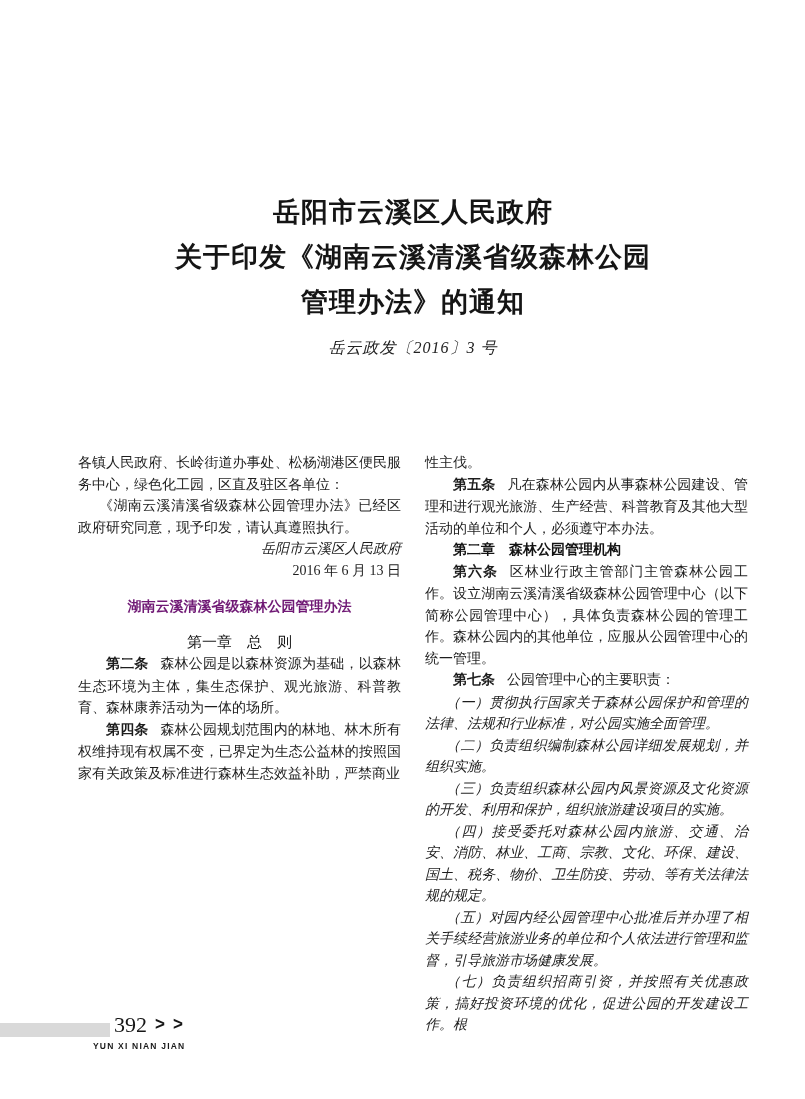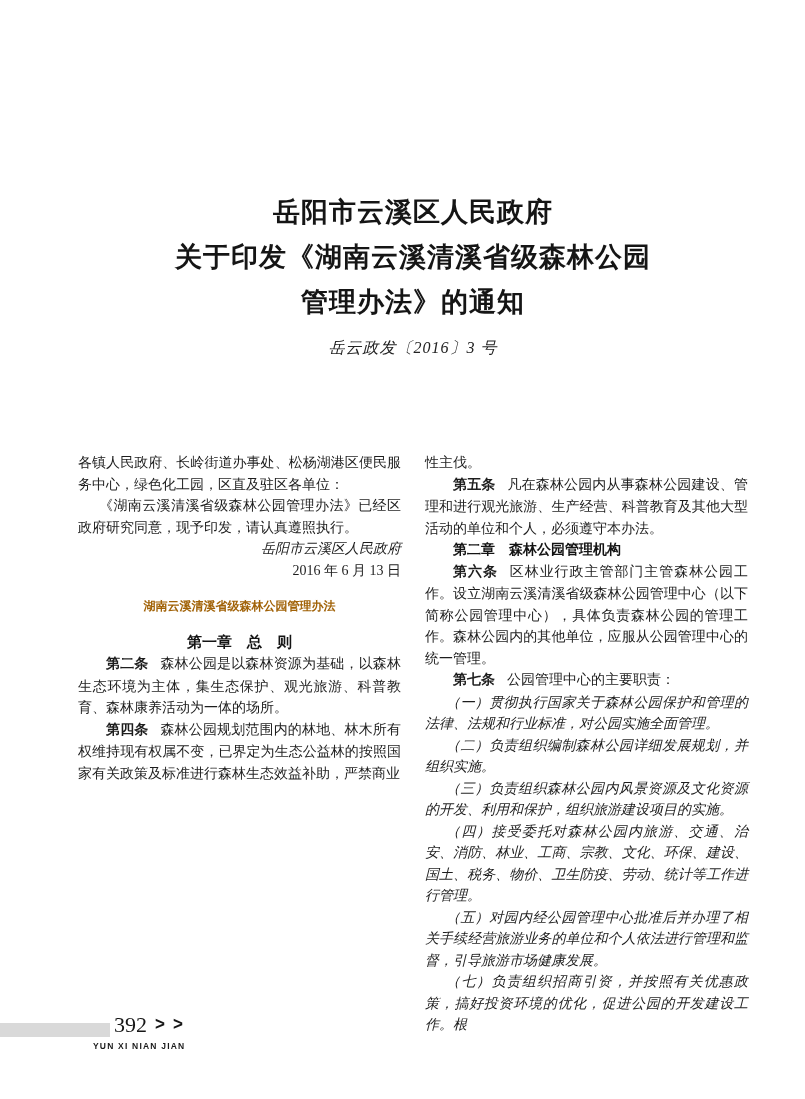--- a/index.html
+++ b/index.html
@@ -72,29 +72,29 @@
     font-weight: bold;
     margin-right: 0.85em;
   }
 
   .measures-title {
     margin: 15px 0 13px 0;
     text-align: center;
     text-indent: 0;
     font-family: "Liberation Sans", "DejaVu Sans", sans-serif;
     font-weight: bold;
-    font-size: 12px;
-    color: #a16207;
+    font-size: 14px;
+    color: #701a75;
   }
   .chapter-center {
     margin: 0 0 1px 0;
     text-align: center;
     text-indent: 0;
     font-family: "Liberation Sans", "DejaVu Sans", sans-serif;
-    font-weight: bold;
+    font-weight: normal;
     font-size: 15px;
     color: #141414;
   }
   .chapter-inline {
     font-family: "Liberation Sans", "DejaVu Sans", sans-serif;
     font-weight: bold;
     color: #141414;
   }
 
   
@@ -163,21 +163,21 @@
     </section>
   <section class="col col-right">
       <p class="para flush">性主伐。</p>
       <p class="para indent2"><span class="lead">第五条</span>凡在森林公园内从事森林公园建设、管理和进行观光旅游、生产经营、科普教育及其他大型活动的单位和个人，必须遵守本办法。</p>
       <p class="para indent2 chapter-inline">第二章　森林公园管理机构</p>
       <p class="para indent2"><span class="lead">第六条</span>区林业行政主管部门主管森林公园工作。设立湖南云溪清溪省级森林公园管理中心（以下简称公园管理中心），具体负责森林公园的管理工作。森林公园内的其他单位，应服从公园管理中心的统一管理。</p>
       <p class="para indent2"><span class="lead">第七条</span>公园管理中心的主要职责：</p>
       <p class="para indent15 kai">（一）贯彻执行国家关于森林公园保护和管理的法律、法规和行业标准，对公园实施全面管理。</p>
       <p class="para indent15 kai">（二）负责组织编制森林公园详细发展规划，并组织实施。</p>
       <p class="para indent15 kai">（三）负责组织森林公园内风景资源及文化资源的开发、利用和保护，组织旅游建设项目的实施。</p>
-      <p class="para indent15 kai">（四）接受委托对森林公园内旅游、交通、治安、消防、林业、工商、宗教、文化、环保、建设、国土、税务、物价、卫生防疫、劳动、统计等工作进行管理。</p>
+      <p class="para indent15 kai">（四）接受委托对森林公园内旅游、交通、治安、消防、林业、工商、宗教、文化、环保、建设、国土、税务、物价、卫生防疫、劳动、等有关法律法规的规定。</p>
       <p class="para indent15 kai">（五）对园内经公园管理中心批准后并办理了相关手续经营旅游业务的单位和个人依法进行管理和监督，引导旅游市场健康发展。</p>
       <p class="para indent15 kai">（七）负责组织招商引资，并按照有关优惠政策，搞好投资环境的优化，促进公园的开发建设工作。根</p>
     </section>
 
   <footer>
     <div class="footer-bar"></div>
     <div class="footer-pageline">
       <span class="footer-pagenum">392</span>
       <span class="chevron">&gt;</span>
       <span class="chevron">&gt;</span>

